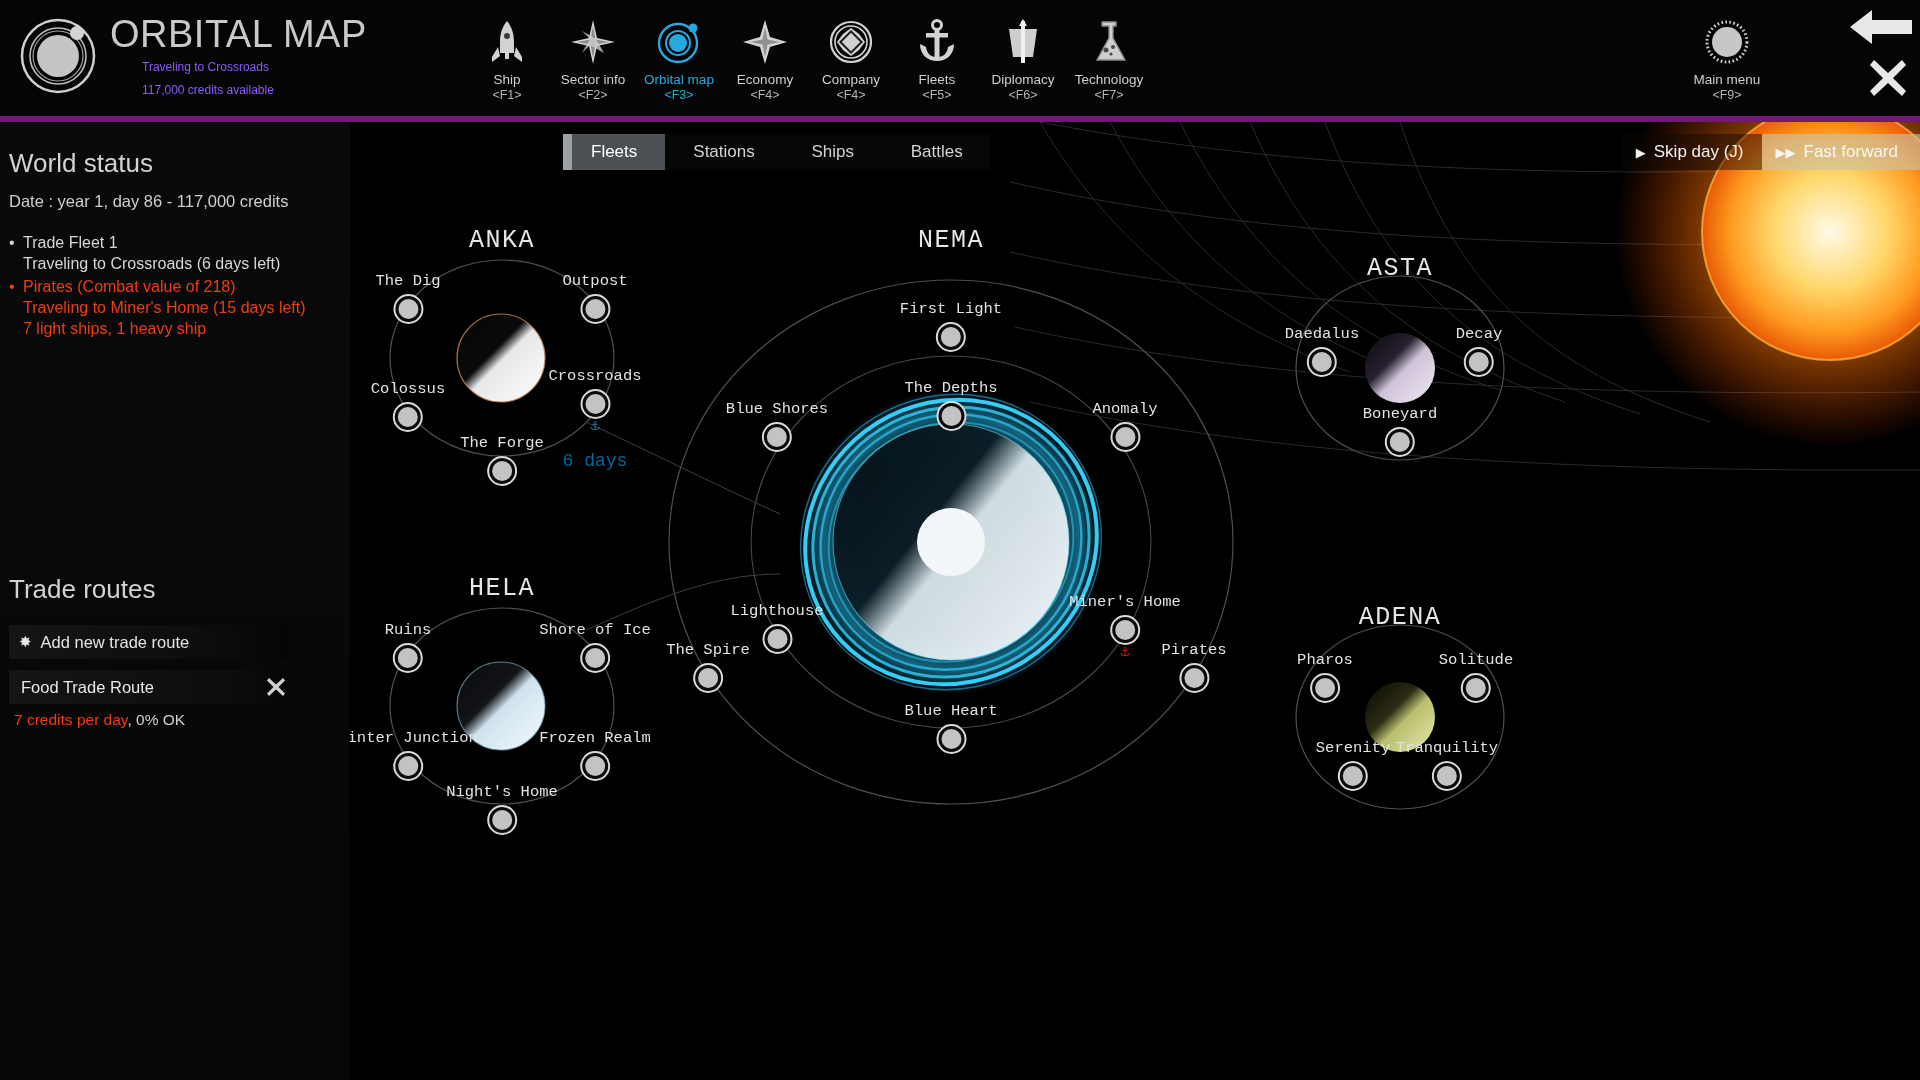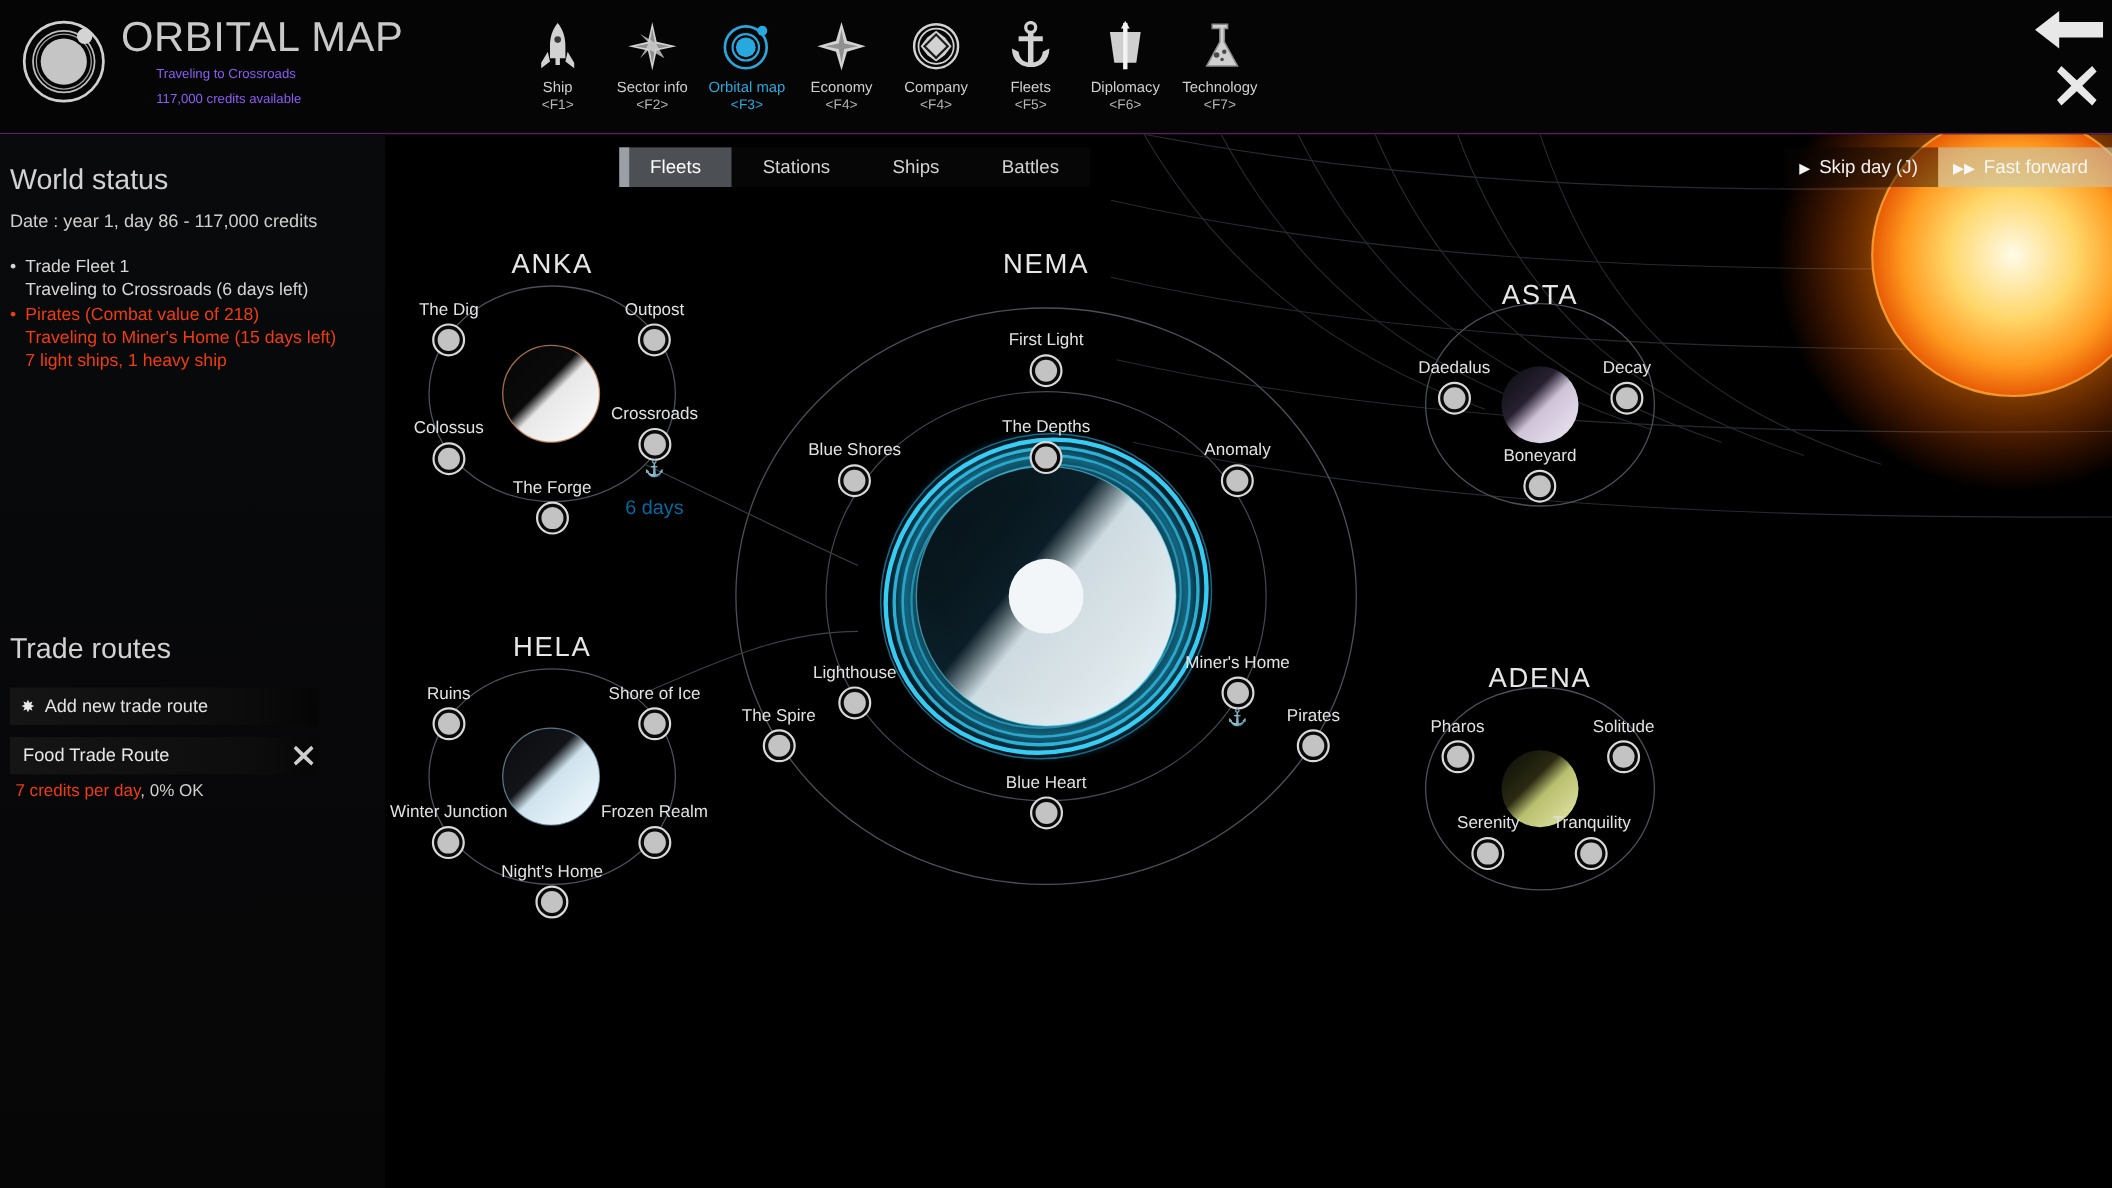--- a/index.html
+++ b/index.html
@@ -8,21 +8,21 @@
     background: #000; overflow: hidden;
     font-family: "Liberation Sans", sans-serif;
     color: #d8d8d8;
   }
   #app { position: relative; width: 1920px; height: 1080px; background: #000; }
 
   
   .topbar {
     position: absolute; left: 0; top: 0; width: 1920px; height: 122px;
     background: #050505;
-    border-bottom: 1px solid #701a75;
+    border-bottom: 6px solid #701a75;
   }
   .logo-wrap { position: absolute; left: 12px; top: 8px; width: 92px; height: 92px; }
   .logo-wrap svg { display: block; }
   .title-block { position: absolute; left: 110px; top: 12px; }
   .app-title {
     font-size: 38px; letter-spacing: 0.5px; color: #c9c9c9; font-weight: 400;
     line-height: 44px;
   }
   .app-sub { font-size: 12px; color: #8b5cf6; line-height: 23px; margin-left: 32px; }
 
@@ -86,21 +86,21 @@
   
   .timectrl { position:absolute; right: 0px; top: 134px; height: 36px; display:flex; }
   .skipday { height:36px; padding: 0 18px 0 14px; display:flex; align-items:center;
              font-size:17px; color:#f2f2f2; cursor:pointer; background: rgba(10,6,4,0.45); }
   .ffwd { height:36px; padding: 0 22px 0 14px; display:flex; align-items:center;
           font-size:17px; color:#f7f7f7; cursor:pointer;
           background: rgba(200,196,170,0.62); }
   .tri { margin-right: 8px; font-size: 13px; }
 
   
-  .map { position:absolute; left:350px; top:122px; width:1570px; height:747px; overflow:hidden; }
+  .map { position:absolute; left:350px; top:122px; width:1570px; height:747px; overflow:hidden;font-family:Liberation Mono, monospace; }
   .map svg.bg { position:absolute; left:0; top:0; }
 
   .system-name { position:absolute; font-size: 25px; color:#e6e6e6; letter-spacing:1.5px;
                  transform: translateX(-50%); white-space:nowrap; }
   .node { position:absolute; transform: translateX(-50%); text-align:center; cursor:pointer; }
   .node .nlabel { font-size: 15.5px; color:#e2e2e2; white-space:nowrap; line-height:19px; }
   .node .ncircle { width: 30px; height: 30px; margin: 3px auto 0;
                    border-radius:50%; border: 2px solid #d9d9d9; background:#0a0a0a;
                    display:flex; align-items:center; justify-content:center; }
   .node .ncircle i { display:block; width:20px; height:20px; border-radius:50%; background:#c3c3c3; }
@@ -229,20 +229,30 @@
             <circle cx="23" cy="35" r="1.6" fill="#4a4a4a"></circle>
           </svg>
         </span>
         <span class="lbl">Technology</span>
         <span class="key">&lt;F7&gt;</span>
       </div>
 
     </div>
 
     <div class="navright">
+      <div class="navitem">
+        <span class="ico">
+          <svg width="46" height="46" viewBox="0 0 46 46">
+            <circle cx="23" cy="23" r="20" fill="none" stroke="#d2d2d2" stroke-width="3" stroke-dasharray="1.6 2.4"></circle>
+            <circle cx="23" cy="23" r="15" fill="#c7c7c7"></circle>
+          </svg>
+        </span>
+        <span class="lbl">Main menu</span>
+        <span class="key">&lt;F9&gt;</span>
+      </div>
     </div>
 
     <div class="backbtn">
       <svg width="62" height="42" viewBox="0 0 62 42">
           <path d="M0 21 22 4v10h40v14H22v10z" fill="#e8e8e8"></path>
         </svg>
     </div>
     <div class="closebtn">
       <svg width="40" height="40" viewBox="0 0 40 40">
           <path d="M6 2 20 15 34 2 38 7 25 20 38 33 34 38 20 25 6 38 2 33 15 20 2 7z" fill="#e8e8e8"></path>

